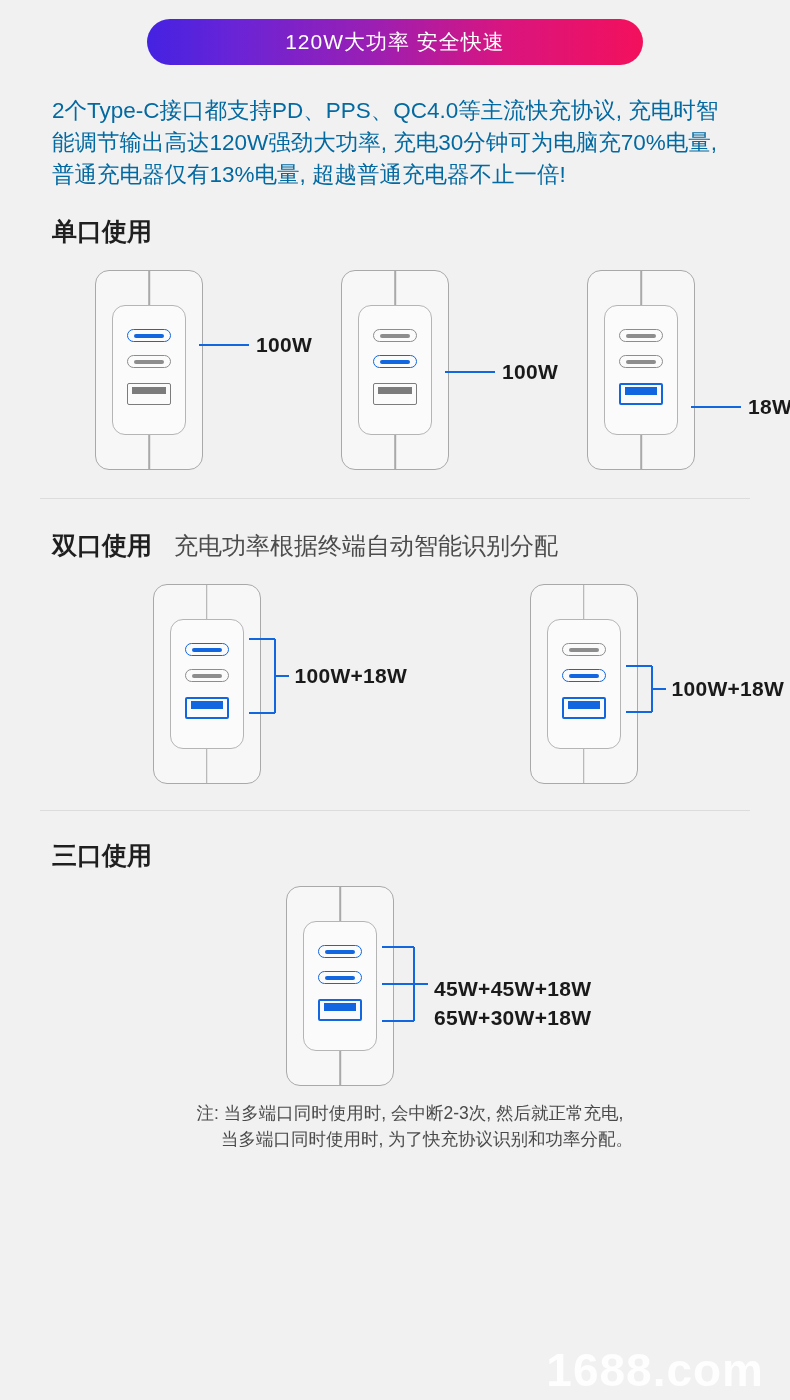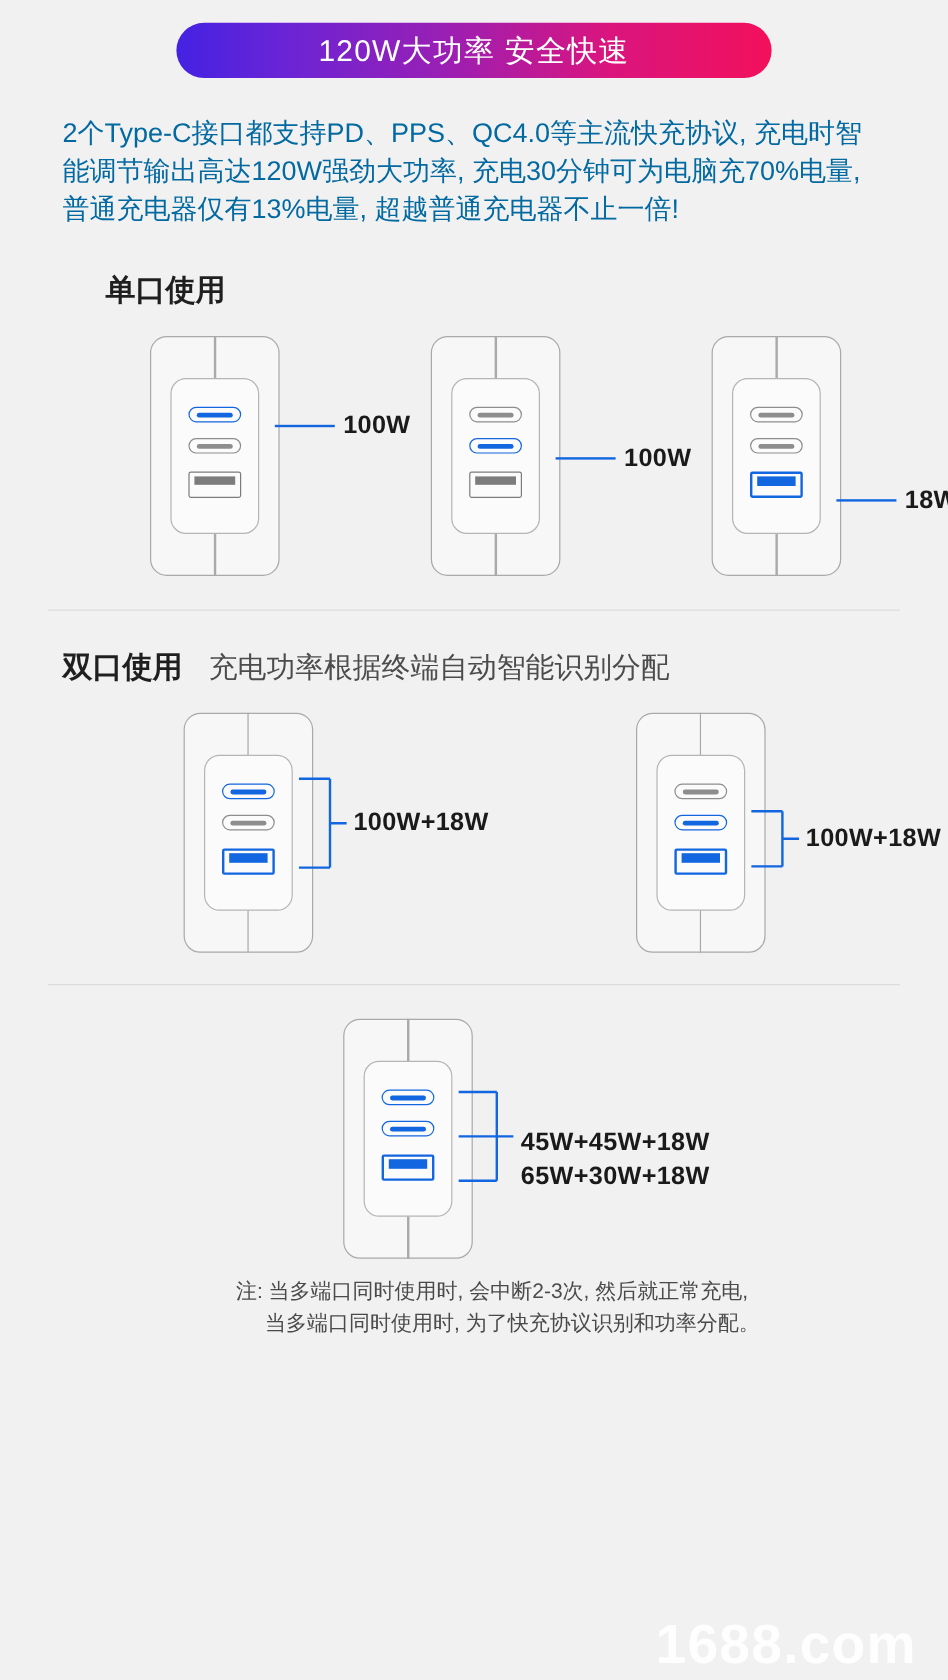--- a/index.html
+++ b/index.html
@@ -29,21 +29,21 @@
     white-space: nowrap;
   }
 
   .badge-wrap { display: flex; justify-content: center; margin-top: 19px; }
   .badge {
     width: 496px;
     height: 46px;
     border-radius: 23px;
     background: linear-gradient(90deg, #4422e2 0%, #6a24d6 18%, #9a1fb4 45%, #d9157f 72%, #f3105c 100%);
     color: #ffffff;
-    font-size: 25px;
+    font-size: 21px;
     display: flex;
     align-items: center;
     justify-content: center;
     letter-spacing: 1px;
   }
 
   
   .intro {
     margin: 30px 52px 0 52px;
     font-size: 22.5px;
@@ -215,21 +215,21 @@
 
 <div class="page">
 
 
   <div class="badge-wrap">
     <div class="badge">120W大功率 安全快速</div>
   </div>
 
   <p class="intro">2个Type-C接口都支持PD、PPS、QC4.0等主流快充协议, 充电时智能调节输出高达120W强劲大功率, 充电30分钟可为电脑充70%电量, 普通充电器仅有13%电量, 超越普通充电器不止一倍!</p>
 
-  <div class="section" style="margin-top:34px;padding-left:36px;">
+  <div class="section" style="margin-top:24px;">
     <div class="section-head">
       <span class="section-title">单口使用</span>
     </div>
 
     <div class="row single" style="margin-top:22px; padding:0 26px;">
 
       <div class="unit">
         <div class="charger">
           <div class="seam"></div>
           <div class="inner">
@@ -321,20 +321,23 @@
           <span class="callout-label" style="margin-left:6px;">100W+18W</span>
         </div>
       </div>
 
     </div>
   </div>
 
   <div class="divider" style="margin-top:26px;"></div>
 
   <div class="section" style="margin-top:28px;">
+    <div class="section-head">
+      <span class="section-title">三口使用</span>
+    </div>
 
     <div class="row center" style="margin-top:14px;">
       <div class="unit" style="margin-left:-110px;">
         <div class="charger">
           <div class="seam"></div>
           <div class="inner">
             <div class="port-c active"></div>
             <div class="port-c active"></div>
             <div class="port-a active"></div>
           </div>

